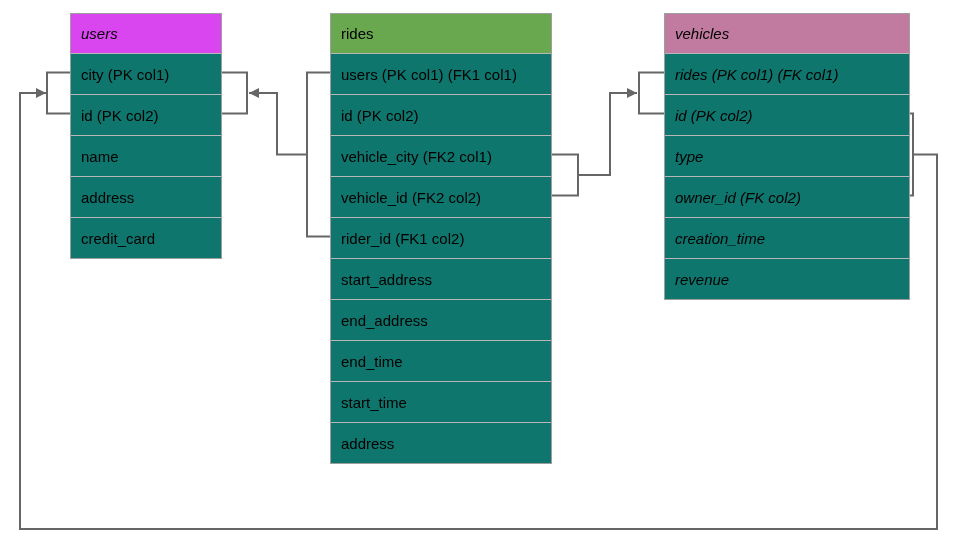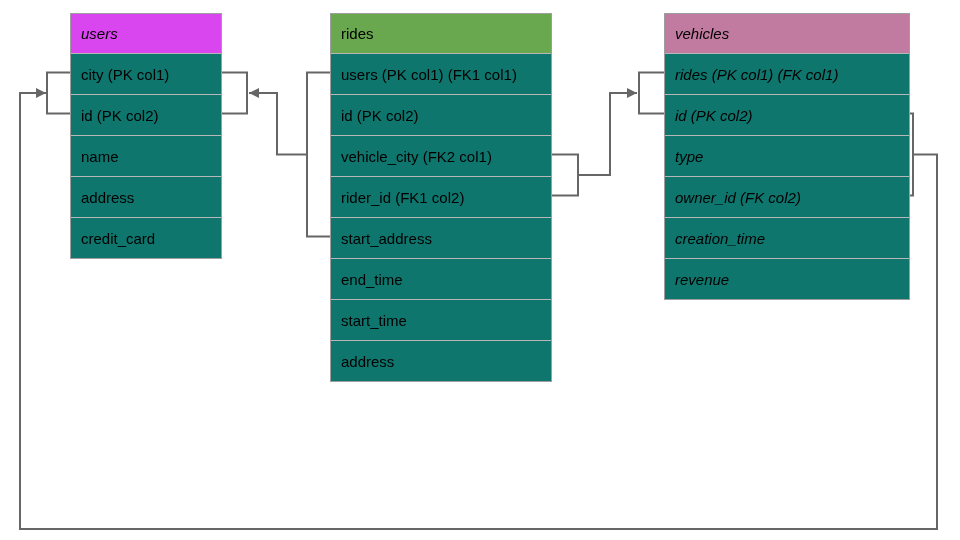--- a/index.html
+++ b/index.html
@@ -84,22 +84,24 @@
     <div class="trow">name</div>
     <div class="trow">address</div>
     <div class="trow">credit_card</div>
   </div>
 
   <div class="db-table" id="table-rides">
     <div class="thead" style="background-color: rgb(106, 168, 79);">rides</div>
     <div class="trow">users (PK col1) (FK1 col1)</div>
     <div class="trow">id (PK col2)</div>
     <div class="trow">vehicle_city (FK2 col1)</div>
+    <div class="trow">vehicle_id (FK2 col2)</div>
     <div class="trow">rider_id (FK1 col2)</div>
     <div class="trow">start_address</div>
+    <div class="trow">end_address</div>
     <div class="trow">end_time</div>
     <div class="trow">start_time</div>
     <div class="trow">address</div>
   </div>
 
   <div class="db-table" id="table-vehicles">
     <div class="thead" style="background-color: rgb(194, 123, 160);">vehicles</div>
     <div class="trow">rides (PK col1) (FK col1)</div>
     <div class="trow">id (PK col2)</div>
     <div class="trow">type</div>

